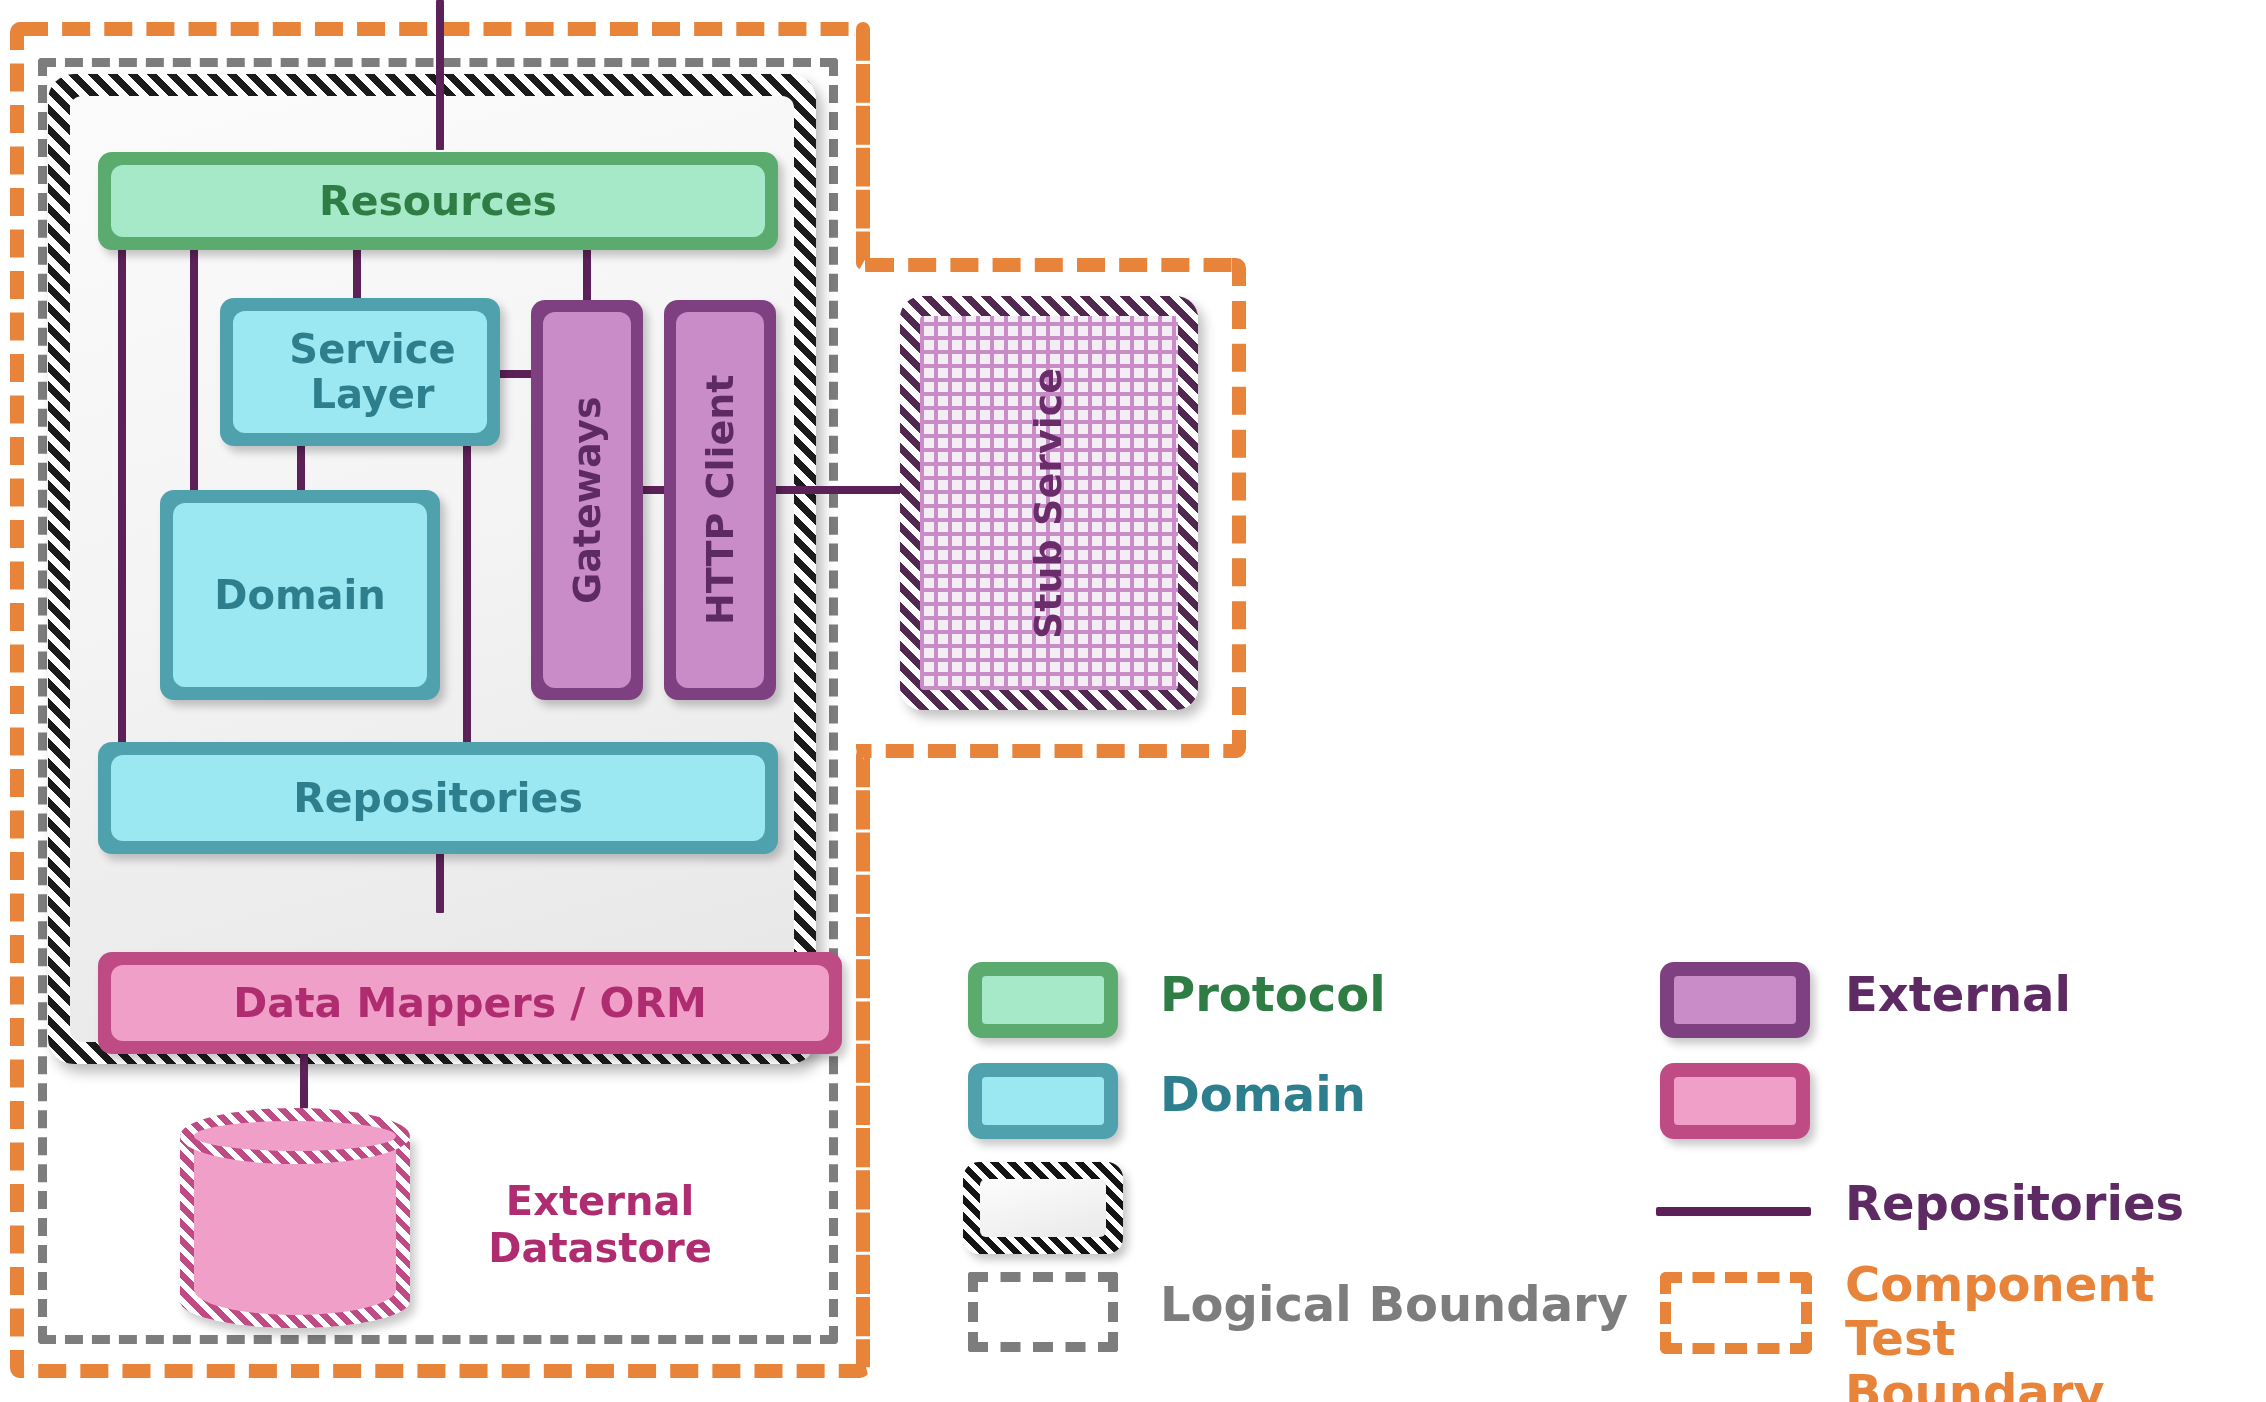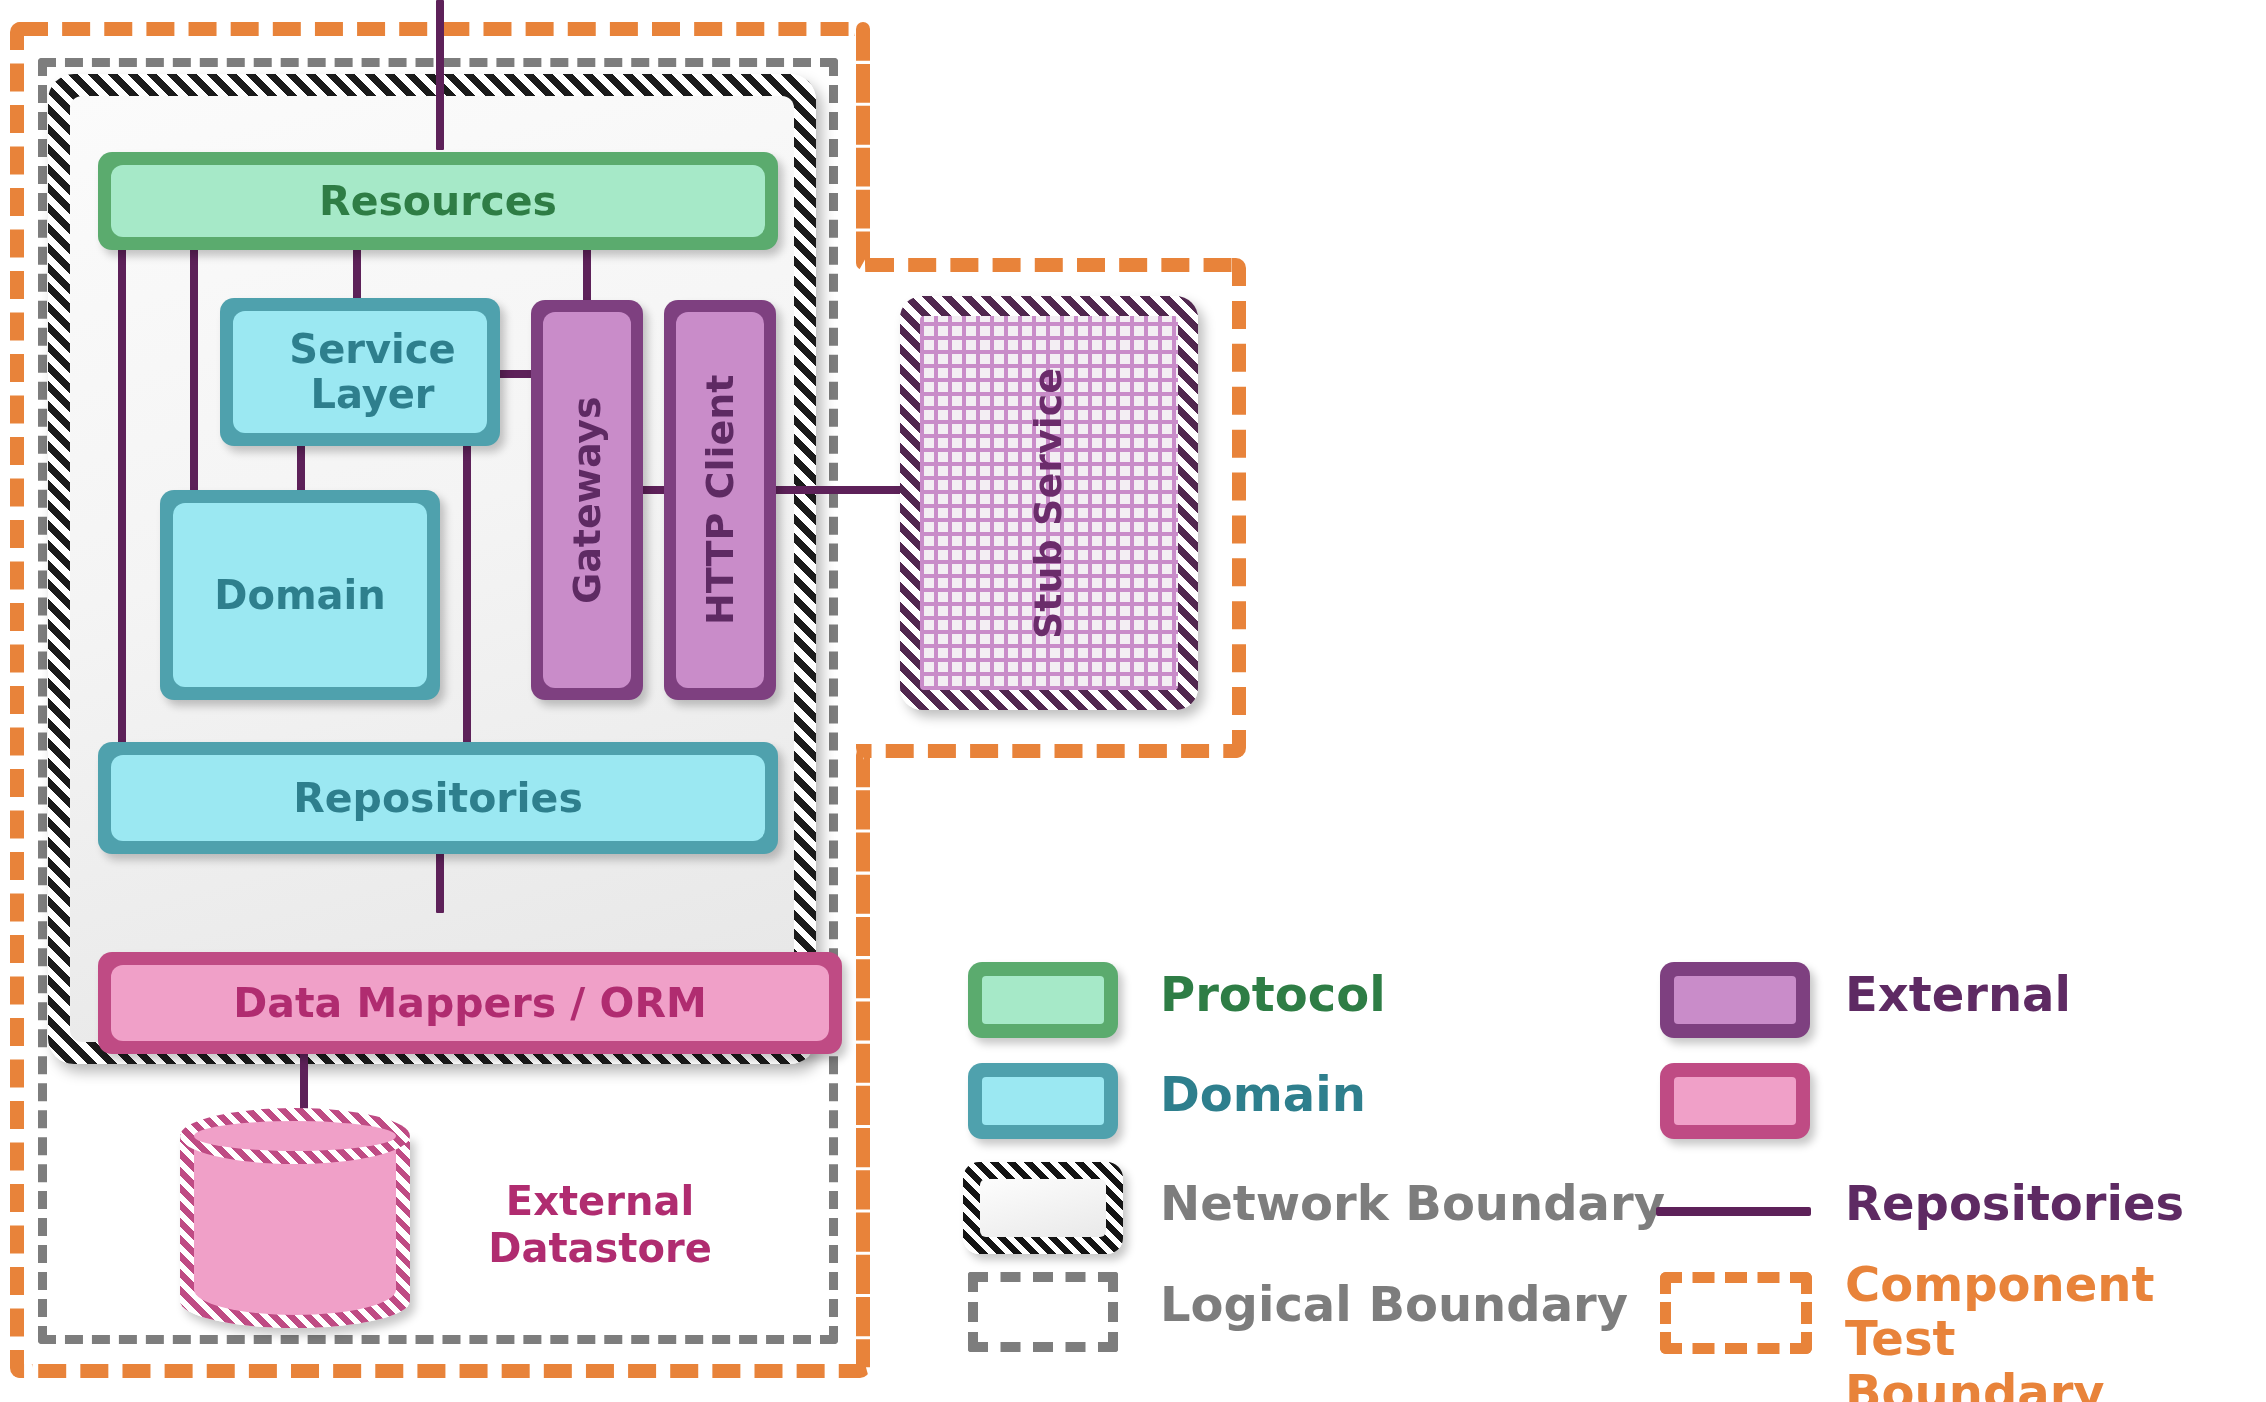--- a/index.html
+++ b/index.html
@@ -239,21 +239,20 @@
   <div class="abs lg-label c-green" style="left:1160px;top:968px;font-size:48px;">Protocol</div>
 
   <div class="abs lg-sw n-domain" style="left:968px;top:1063px;width:150px;height:76px;">
     <div class="inner" style="background:#9be8f2;"></div>
   </div>
   <div class="abs lg-label c-blue" style="left:1160px;top:1068px;font-size:48px;">Domain</div>
 
   <div class="abs lg-net" style="left:963px;top:1162px;width:160px;height:92px;">
     <div class="inner"></div>
   </div>
-  <div class="abs lg-label c-gray" style="left:1160px;top:1177px;font-size:48px;">Network Boundary</div>
 
   <div class="abs lg-logical" style="left:968px;top:1272px;width:150px;height:80px;"></div>
   <div class="abs lg-label c-gray" style="left:1160px;top:1278px;font-size:48px;">Logical Boundary</div>
 
   <div class="abs lg-sw n-external" style="left:1660px;top:962px;width:150px;height:76px;">
     <div class="inner" style="background:#c98cc9;"></div>
   </div>
   <div class="abs lg-label c-purple" style="left:1845px;top:968px;font-size:48px;">External</div>
 
   <div class="abs lg-sw n-persist" style="left:1660px;top:1063px;width:150px;height:76px;">

